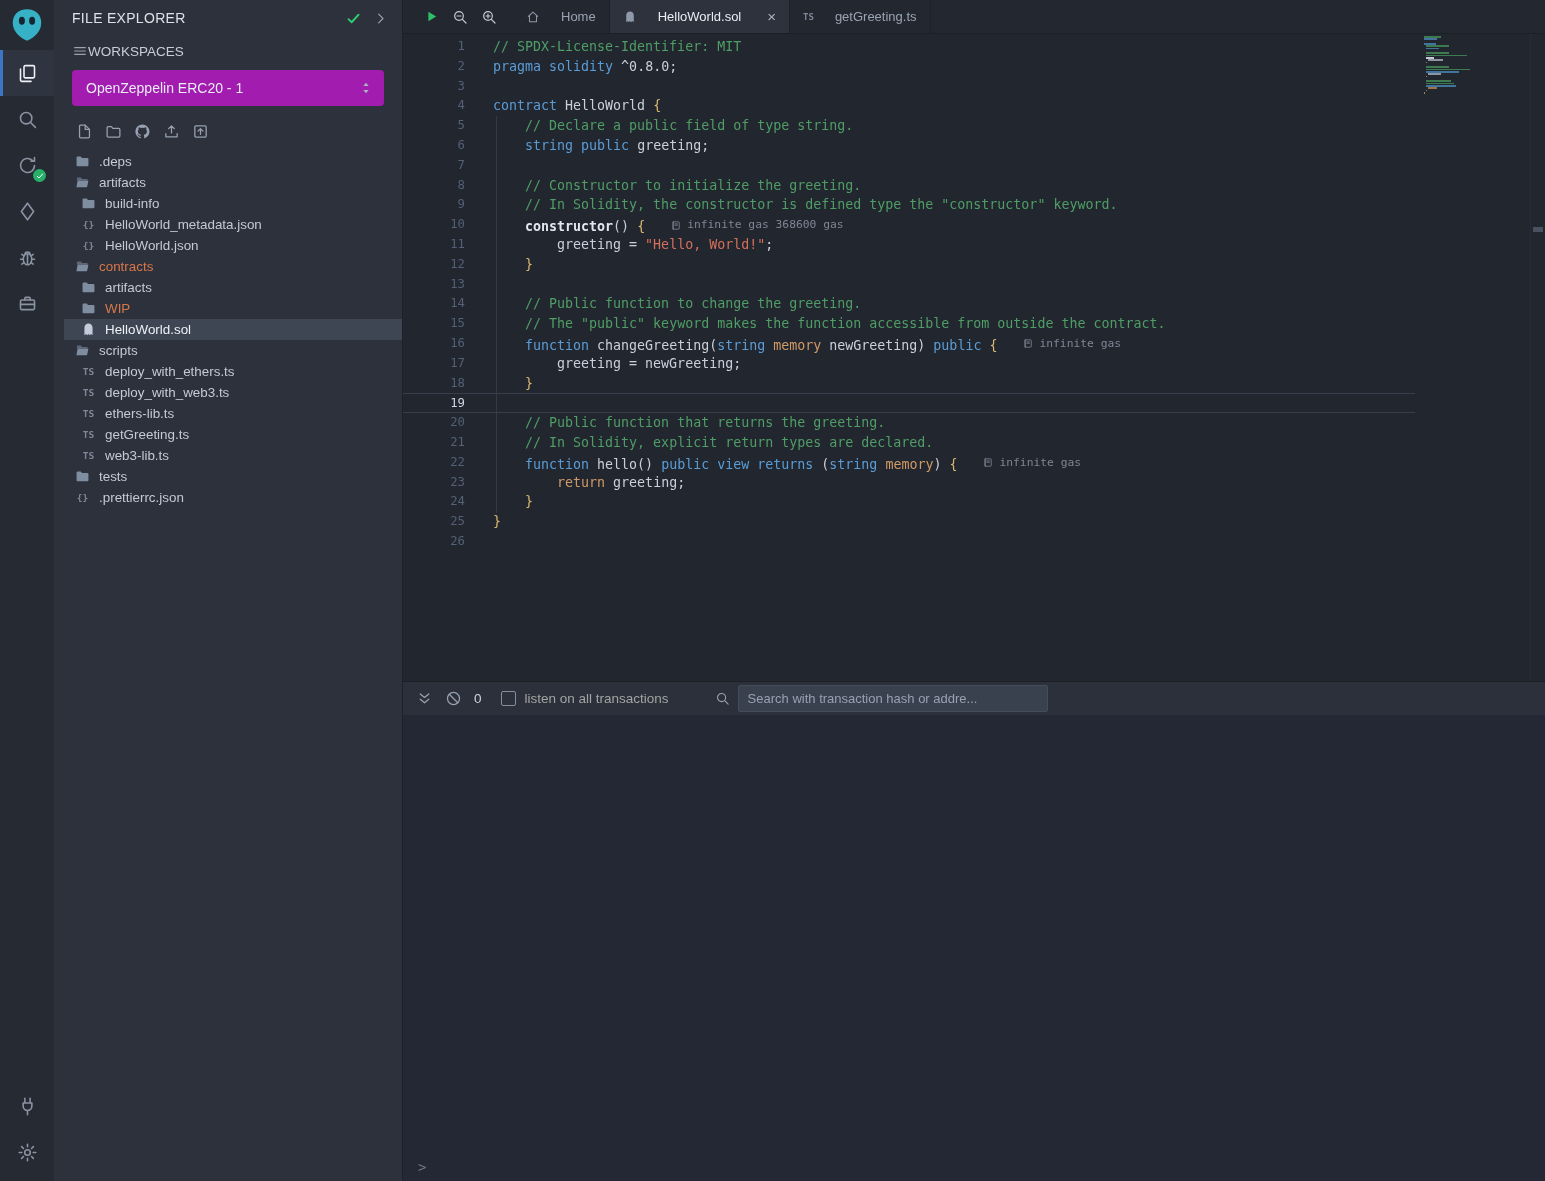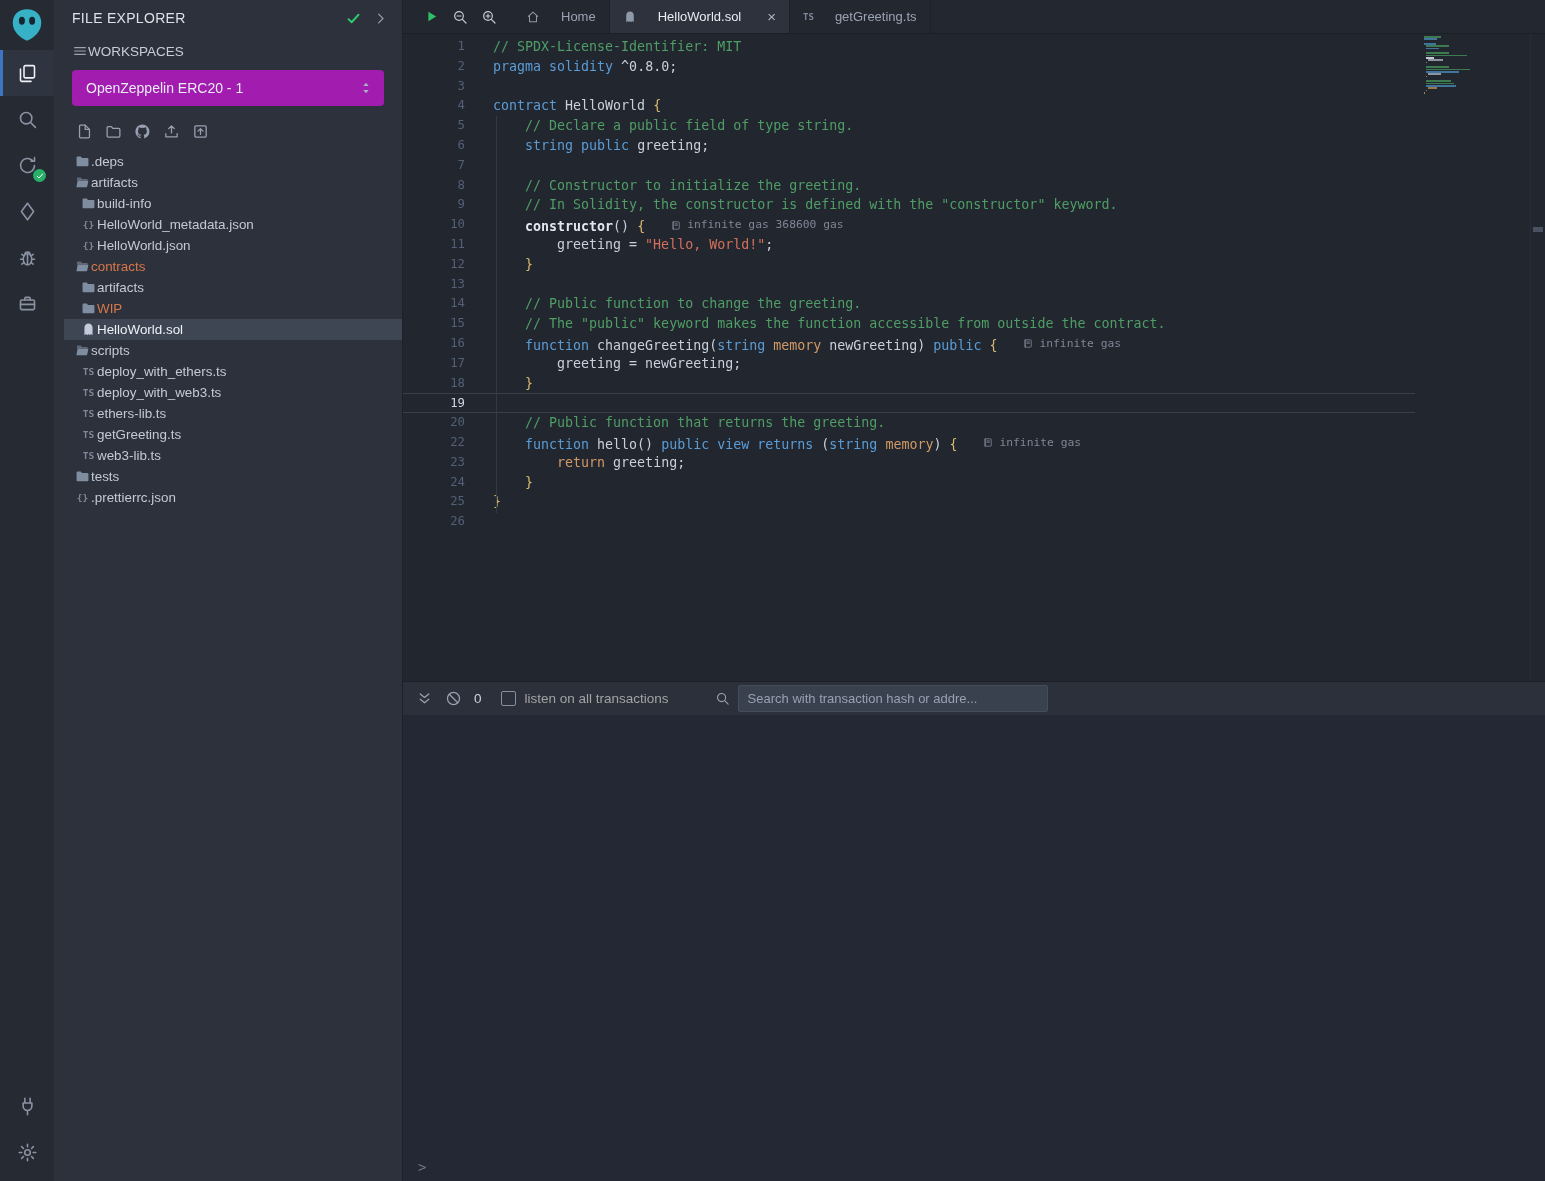--- a/index.html
+++ b/index.html
@@ -29,21 +29,21 @@
   .ws-row{display:flex;align-items:center;color:#c7cdd8;font-size:13.5px;padding:7px 18px 4px;}
   .ws-row .hicon{display:flex;color:#9aa3b2;}
   .ws-row .hicon svg{width:16px;height:16px;}
   .ws-select{margin:7px 18px 0;height:36px;background:#a21caf;border-radius:4px;display:flex;align-items:center;justify-content:space-between;padding:0 10px 0 14px;color:#e9edf4;font-size:14px;cursor:pointer;}
   .ws-select .hicon{display:flex;color:#aab2c2;}
   .ws-select .hicon svg{width:16px;height:16px;}
   .actions{display:flex;gap:12px;padding:17px 0 6px 22px;color:#98a1b1;}
   .actions .aic{display:flex;cursor:pointer;}
   .actions .aic svg{width:17px;height:17px;}
   .tree{margin-top:5px;font-size:13.4px;color:#c3cad6;}
-  .trow{height:21px;display:flex;align-items:center;margin-left:10px;padding-left:10px;cursor:pointer;}
+  .trow{height:21px;display:flex;align-items:center;gap:8px;margin-left:10px;padding-left:10px;cursor:pointer;}
   .trow.ind{padding-left:16px;}
   .trow.selected{background:#3e4553;color:#eef1f6;}
   .trow.accent{color:#d8784a;}
   .ficon{width:17px;flex-shrink:0;display:flex;justify-content:center;color:#7f8da1;}
   .ficon svg{width:15px;height:15px;}
   .ficon.t{font-family:"DejaVu Sans Mono",monospace;font-size:9.5px;font-weight:bold;color:#7e8798;}
   .trow.selected .ficon{color:#c2ccda;}
 
   
   .main{flex:1;min-width:0;display:flex;flex-direction:column;background:#22262f;}
@@ -436,21 +436,21 @@
           <div class="cl">
             <span class="ln">7</span>
             <span class="ct"></span>
           </div>
           <div class="cl">
             <span class="ln">8</span>
             <span class="ct"><span class="t-plain">    </span><span class="t-com">// Constructor to initialize the greeting.</span></span>
           </div>
           <div class="cl">
             <span class="ln">9</span>
-            <span class="ct"><span class="t-plain">    </span><span class="t-com">// In Solidity, the constructor is defined with the "constructor" keyword.</span></span>
+            <span class="ct"><span class="t-plain">    </span><span class="t-com">// In Solidity, the constructor is defined type the "constructor" keyword.</span></span>
           </div>
           <div class="cl">
             <span class="ln">10</span>
             <span class="ct"><span class="t-plain">    </span><span class="t-fn">constructor</span><span class="t-plain">() </span><span class="t-brace">{</span><span class="gas"><span style="display: flex;"><svg viewBox="0 0 24 24" fill="none" stroke="currentColor" stroke-width="1.8" stroke-linecap="round" stroke-linejoin="round">
                     <path d="M5 4h11.5A1.5 1.5 0 0 1 18 5.5v13a1.5 1.5 0 0 1-1.5 1.5H5z"></path>
                     <path d="M5 4v16M8.5 8.5h5.5M8.5 11.5h5.5"></path>
                   </svg></span><span>infinite gas 368600 gas</span></span></span>
           </div>
           <div class="cl">
             <span class="ln">11</span>
@@ -489,20 +489,24 @@
           </div>
           <div class="cl active">
             <span class="ln">19</span>
             <span class="ct"></span>
           </div>
           <div class="cl">
             <span class="ln">20</span>
             <span class="ct"><span class="t-plain">    </span><span class="t-com">// Public function that returns the greeting.</span></span>
           </div>
           <div class="cl">
+            <span class="ln">21</span>
+            <span class="ct"><span class="t-plain">    </span><span class="t-com">// In Solidity, explicit return types are declared.</span></span>
+          </div>
+          <div class="cl">
             <span class="ln">22</span>
             <span class="ct"><span class="t-plain">    </span><span class="t-kw">function</span><span class="t-plain"> hello() </span><span class="t-kw">public</span><span class="t-plain"> </span><span class="t-kw">view</span><span class="t-plain"> </span><span class="t-kw">returns</span><span class="t-plain"> (</span><span class="t-kw">string</span><span class="t-plain"> </span><span class="t-mod">memory</span><span class="t-plain">) </span><span class="t-brace">{</span><span class="gas"><span style="display: flex;"><svg viewBox="0 0 24 24" fill="none" stroke="currentColor" stroke-width="1.8" stroke-linecap="round" stroke-linejoin="round">
                     <path d="M5 4h11.5A1.5 1.5 0 0 1 18 5.5v13a1.5 1.5 0 0 1-1.5 1.5H5z"></path>
                     <path d="M5 4v16M8.5 8.5h5.5M8.5 11.5h5.5"></path>
                   </svg></span><span>infinite gas</span></span></span>
           </div>
           <div class="cl">
             <span class="ln">23</span>
             <span class="ct"><span class="t-plain">        </span><span class="t-mod">return</span><span class="t-plain"> greeting;</span></span>
           </div>

